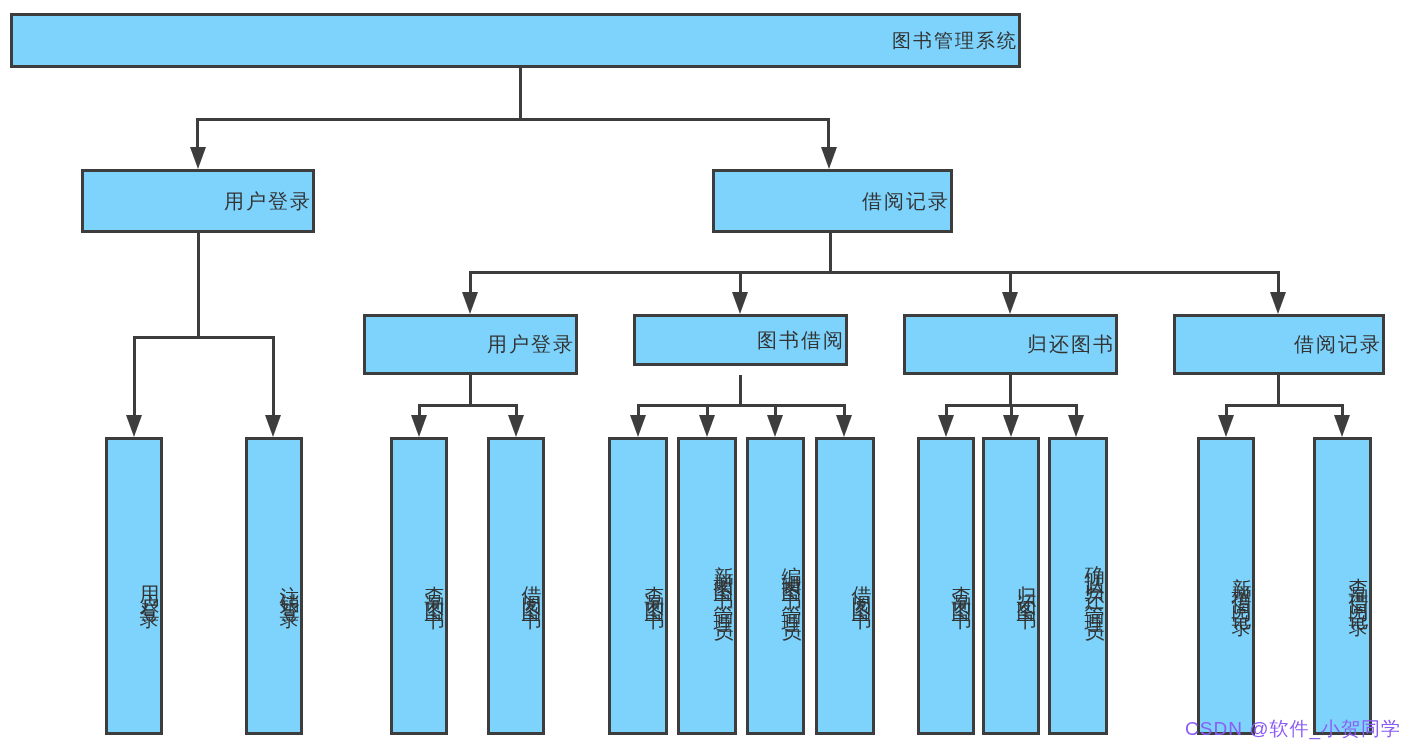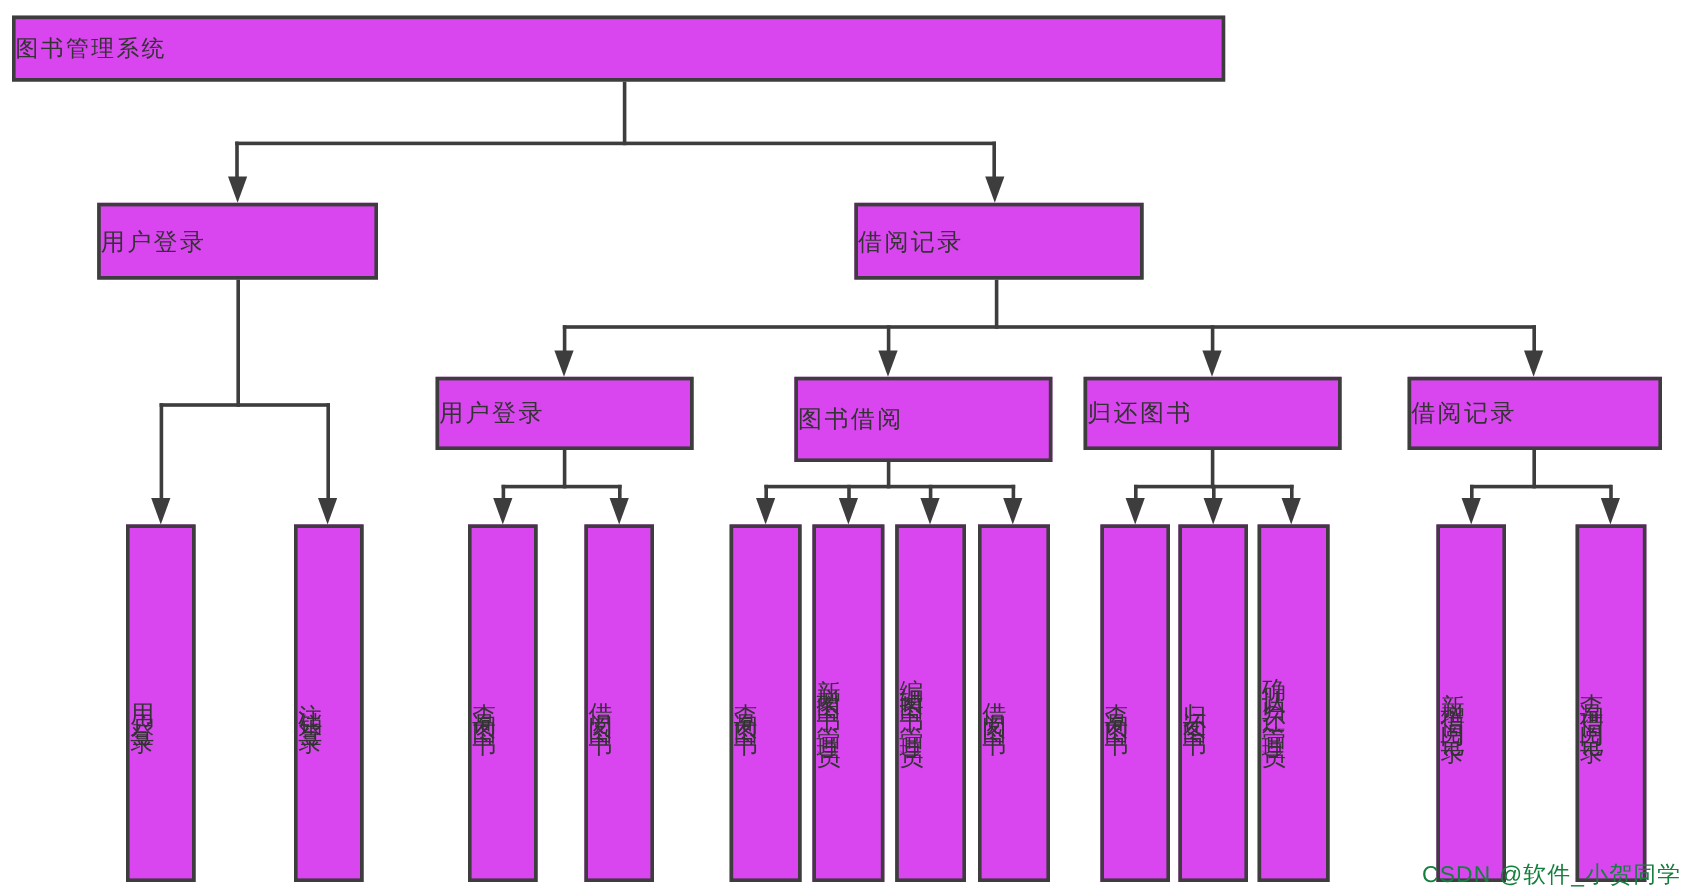--- a/index.html
+++ b/index.html
@@ -4,24 +4,24 @@
 <style>
   html,body{margin:0;padding:0;background:#ffffff;}
   body{
     width:1405px;height:747px;position:relative;overflow:hidden;
     font-family:"Liberation Sans","DejaVu Sans",sans-serif;
     color:#333333;
   }
   
   .node{
     position:absolute;
-    background:#d946ef;
+    background:#7dd3fc;
     border:3px solid #3d3d3d;
     box-sizing:border-box;
-    display:flex;align-items:center;justify-content:flex-start;
+    display:flex;align-items:center;justify-content:flex-end;
     z-index:2;
   }
   .node .lbl{
     font-size:20px;
     letter-spacing:2px;
     white-space:nowrap;
     color:#333333;
   }
   .node.v .lbl{
     writing-mode:vertical-rl;
@@ -37,21 +37,21 @@
   .arrow{
     position:absolute;width:0;height:0;z-index:1;
     border-left:8px solid transparent;
     border-right:8px solid transparent;
     border-top:22px solid #3d3d3d;
   }
   .watermark{
     position:absolute;
     right:4px;top:716px;
     font-size:19px;
-    color:#15803d;
+    color:#8b5cf6;
     letter-spacing:1px;
     z-index:5;
     white-space:nowrap;
   }
 </style>
 </head>
 <body>
 
 <div class="node title-box" style="left:10px;top:13px;width:1011px;height:55px;">
   <span class="lbl">图书管理系统</span>
@@ -60,21 +60,21 @@
 <div class="node" style="left:81px;top:169px;width:234px;height:64px;">
   <span class="lbl">用户登录</span>
 </div>
 <div class="node" style="left:712px;top:169px;width:241px;height:64px;">
   <span class="lbl">借阅记录</span>
 </div>
 
 <div class="node" style="left:363px;top:314px;width:215px;height:61px;">
   <span class="lbl">用户登录</span>
 </div>
-<div class="node" style="left:662px;top:314px;width:215px;height:71px;">
+<div class="node" style="left:633px;top:314px;width:215px;height:52px;">
   <span class="lbl">图书借阅</span>
 </div>
 <div class="node" style="left:903px;top:314px;width:215px;height:61px;">
   <span class="lbl">归还图书</span>
 </div>
 <div class="node" style="left:1173px;top:314px;width:212px;height:61px;">
   <span class="lbl">借阅记录</span>
 </div>
 
 <div class="node v" style="left:105px;top:437px;width:58px;height:298px;">

